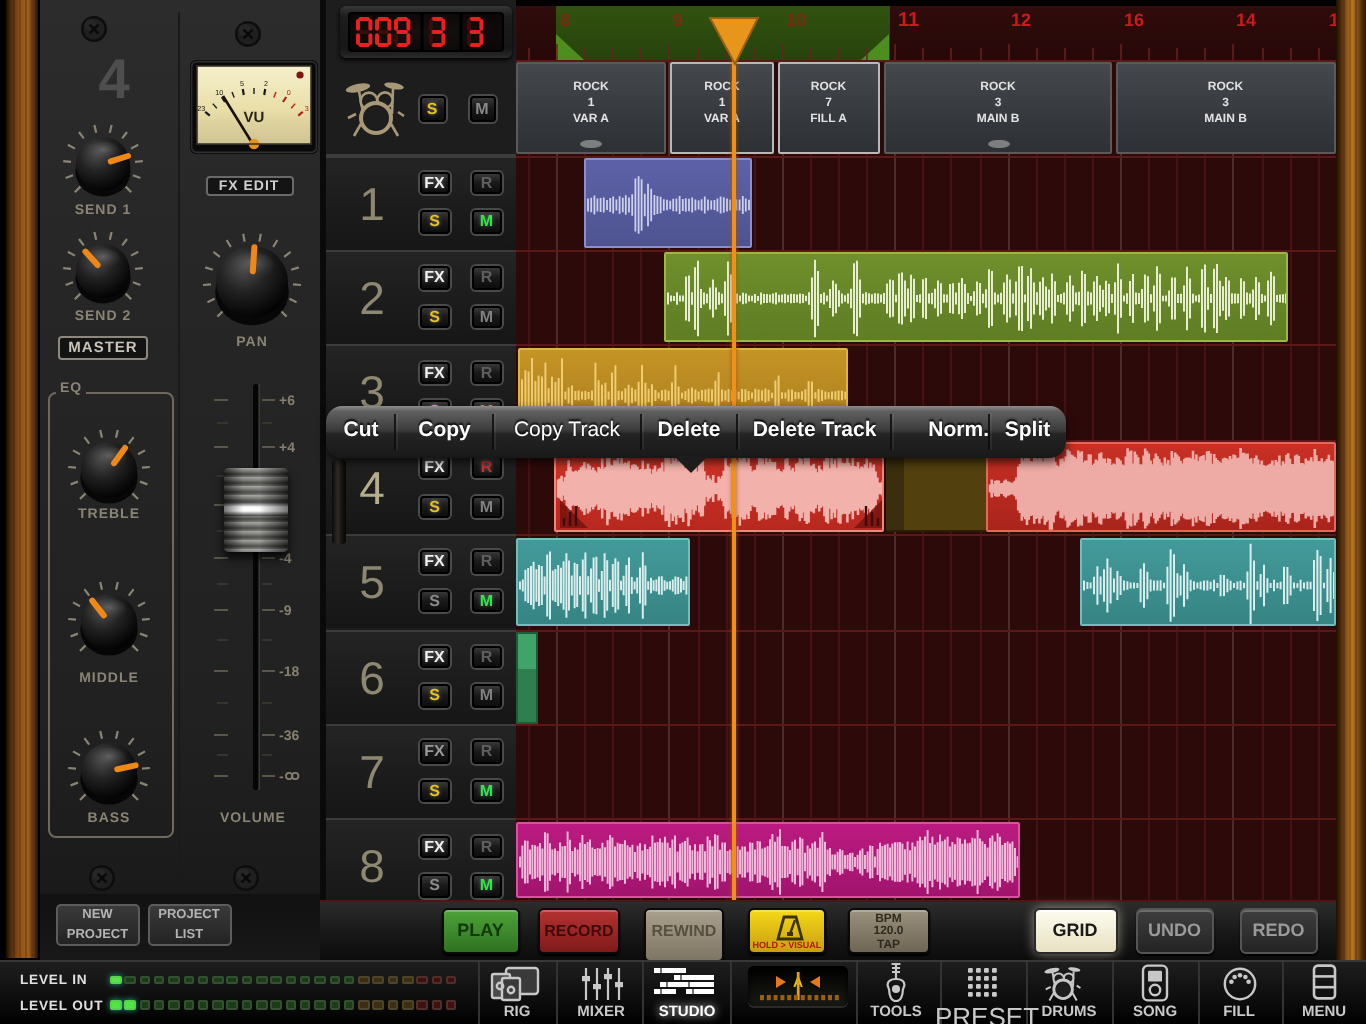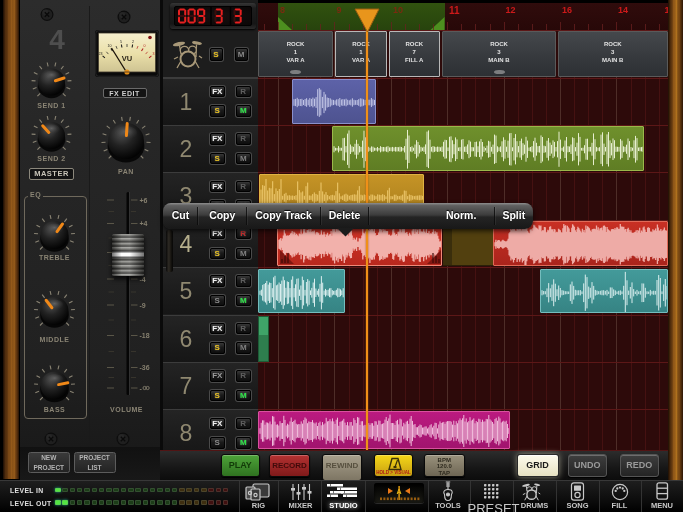--- a/index.html
+++ b/index.html
@@ -709,19 +709,20 @@
 <div class="abs" style="left:595.5px;top:501px;width:48px;text-align:center;font-size:7.5px;font-weight:bold;color:#c8c8c8;">FILL</div>
 <svg class="abs" style="left:656px;top:482px" width="13" height="18">
 <rect x="1" y="0.8" width="10.5" height="16.4" rx="2" fill="none" stroke="#c8c8c8" stroke-width="1.3"></rect>
 <line x1="1" y1="6.2" x2="11.5" y2="6.2" stroke="#c8c8c8" stroke-width="1.3"></line>
 <line x1="1" y1="11.6" x2="11.5" y2="11.6" stroke="#c8c8c8" stroke-width="1.3"></line>
 </svg>
 <div class="abs" style="left:638px;top:501px;width:48px;text-align:center;font-size:7.5px;font-weight:bold;color:#c8c8c8;">MENU</div>
 <div class="abs" style="left:163px;top:203px;width:370px;height:25.5px;border-radius:8px;background:linear-gradient(180deg,#8e8e8e 0%,#606060 10%,#3c3c3c 46%,#242424 54%,#181818 100%);box-shadow:0 2px 5px rgba(0,0,0,.7)">
     <div style="position:absolute;left:0px;top:0;width:35px;height:100%;color:#fff;font-weight:bold;font-size:10.5px;text-align:center;line-height:25px;text-shadow:0 -1px 1px #000">Cut<div style="position:absolute;right:0;top:0;width:1px;height:70%;top:15%;background:rgba(10,10,10,.8);box-shadow:1px 0 0 rgba(255,255,255,.06)"></div></div>
     <div style="position:absolute;left:35px;top:0;width:48.5px;height:100%;color:#fff;font-weight:bold;font-size:10.5px;text-align:center;line-height:25px;text-shadow:0 -1px 1px #000">Copy<div style="position:absolute;right:0;top:0;width:1px;height:70%;top:15%;background:rgba(10,10,10,.8);box-shadow:1px 0 0 rgba(255,255,255,.06)"></div></div>
-    <div style="position:absolute;left:83.5px;top:0;width:74.0px;height:100%;color:#fff;font-weight:bold;font-size:10.5px;text-align:center;line-height:25px;text-shadow:0 -1px 1px #000">Copy Track<div style="position:absolute;right:0;top:0;width:1px;height:70%;top:15%;background:rgba(10,10,10,.8);box-shadow:1px 0 0 rgba(255,255,255,.06)"></div></div>
+    <div style="position:absolute;left:83.5px;top:0;width:74.0px;height:100%;color:#fff;font-weight:normal;font-size:10.5px;text-align:center;line-height:25px;text-shadow:0 -1px 1px #000">Copy Track<div style="position:absolute;right:0;top:0;width:1px;height:70%;top:15%;background:rgba(10,10,10,.8);box-shadow:1px 0 0 rgba(255,255,255,.06)"></div></div>
     <div style="position:absolute;left:157.5px;top:0;width:48.0px;height:100%;color:#fff;font-weight:bold;font-size:10.5px;text-align:center;line-height:25px;text-shadow:0 -1px 1px #000">Delete<div style="position:absolute;right:0;top:0;width:1px;height:70%;top:15%;background:rgba(10,10,10,.8);box-shadow:1px 0 0 rgba(255,255,255,.06)"></div></div>
-    <div style="position:absolute;left:283px;top:0;width:48.5px;height:100%;color:#fff;font-weight:bold;font-size:10.5px;text-align:left;line-height:25px;text-shadow:0 -1px 1px #000">Norm.<div style="position:absolute;right:0;top:0;width:1px;height:70%;top:15%;background:rgba(10,10,10,.8);box-shadow:1px 0 0 rgba(255,255,255,.06)"></div></div>
+    <div style="position:absolute;left:205.5px;top:0;width:77.5px;height:100%;color:#fff;font-weight:bold;font-size:10.5px;text-align:center;line-height:25px;text-shadow:0 -1px 1px #000">Delete Track<div style="position:absolute;right:0;top:0;width:1px;height:70%;top:15%;background:rgba(10,10,10,.8);box-shadow:1px 0 0 rgba(255,255,255,.06)"></div></div>
+    <div style="position:absolute;left:283px;top:0;width:48.5px;height:100%;color:#fff;font-weight:bold;font-size:10.5px;text-align:right;line-height:25px;text-shadow:0 -1px 1px #000">Norm.<div style="position:absolute;right:0;top:0;width:1px;height:70%;top:15%;background:rgba(10,10,10,.8);box-shadow:1px 0 0 rgba(255,255,255,.06)"></div></div>
     <div style="position:absolute;left:331.5px;top:0;width:38.5px;height:100%;color:#fff;font-weight:bold;font-size:10.5px;text-align:center;line-height:25px;text-shadow:0 -1px 1px #000">Split</div>
   </div>
 <svg class="abs" style="left:337px;top:228px" width="17" height="9">
     <path d="M0 0 L17 0 L8.5 8.5 Z" fill="#1c1c1c"></path>
   </svg>
 </body></html>

